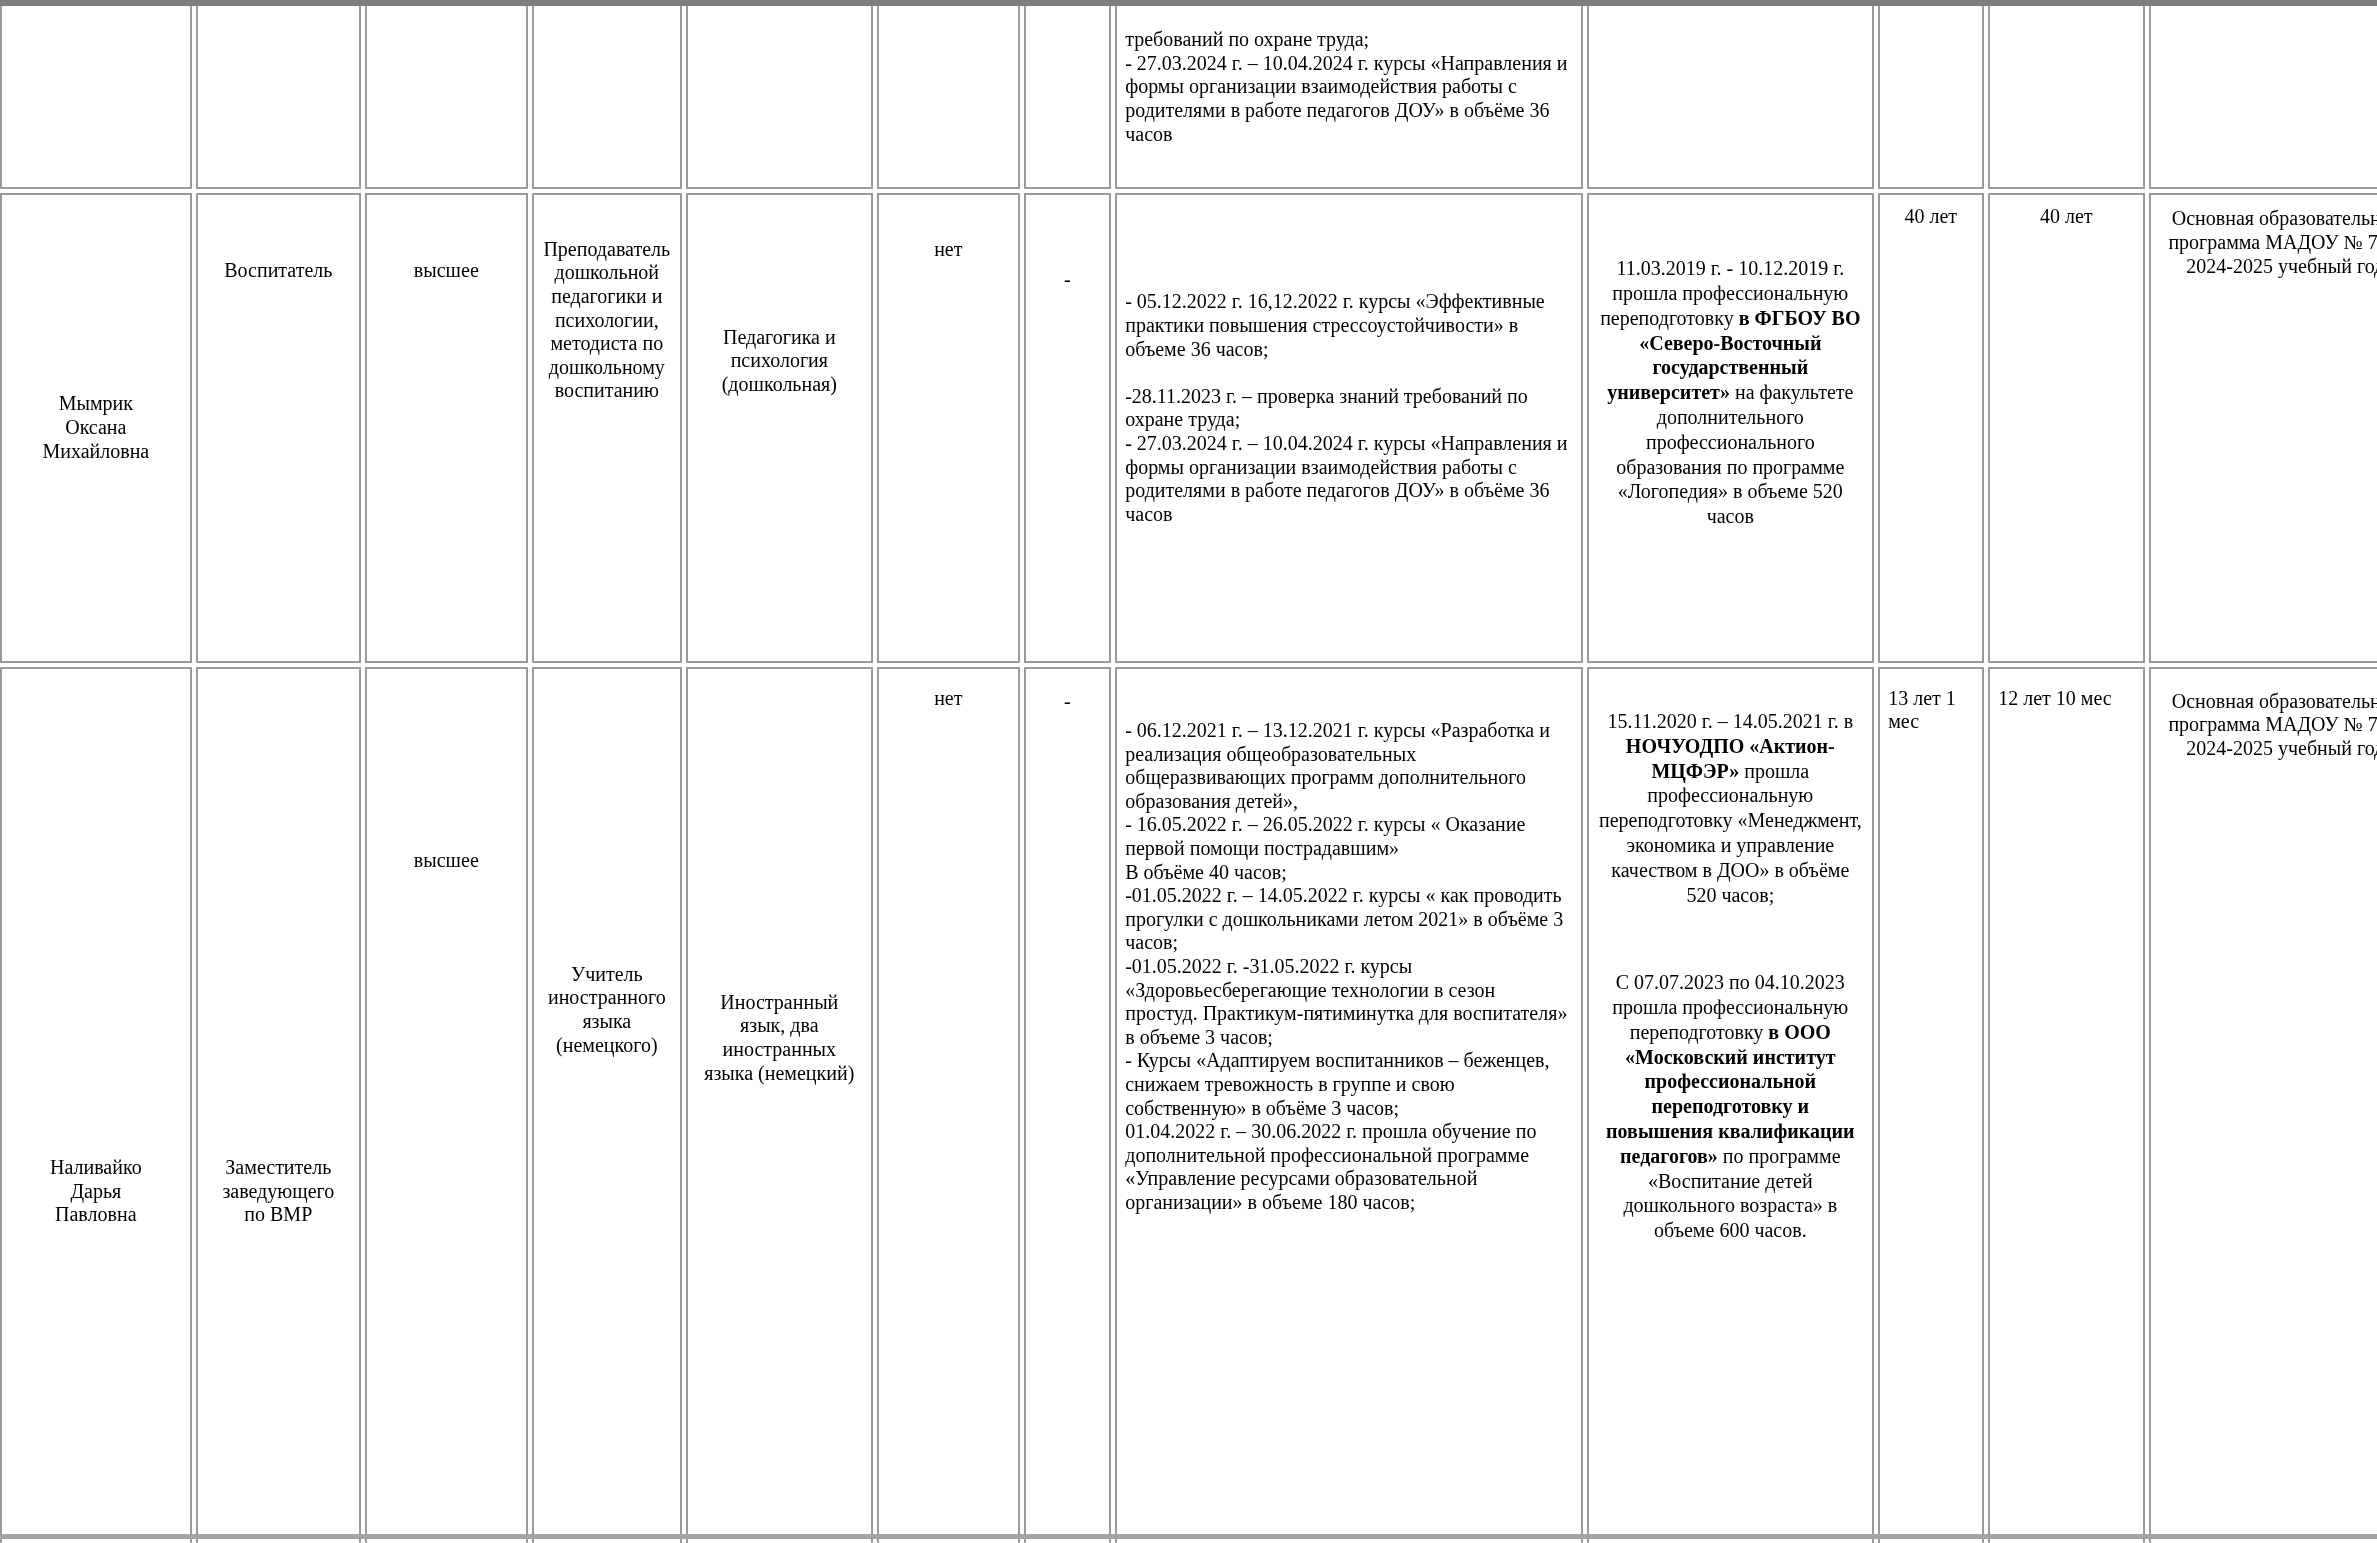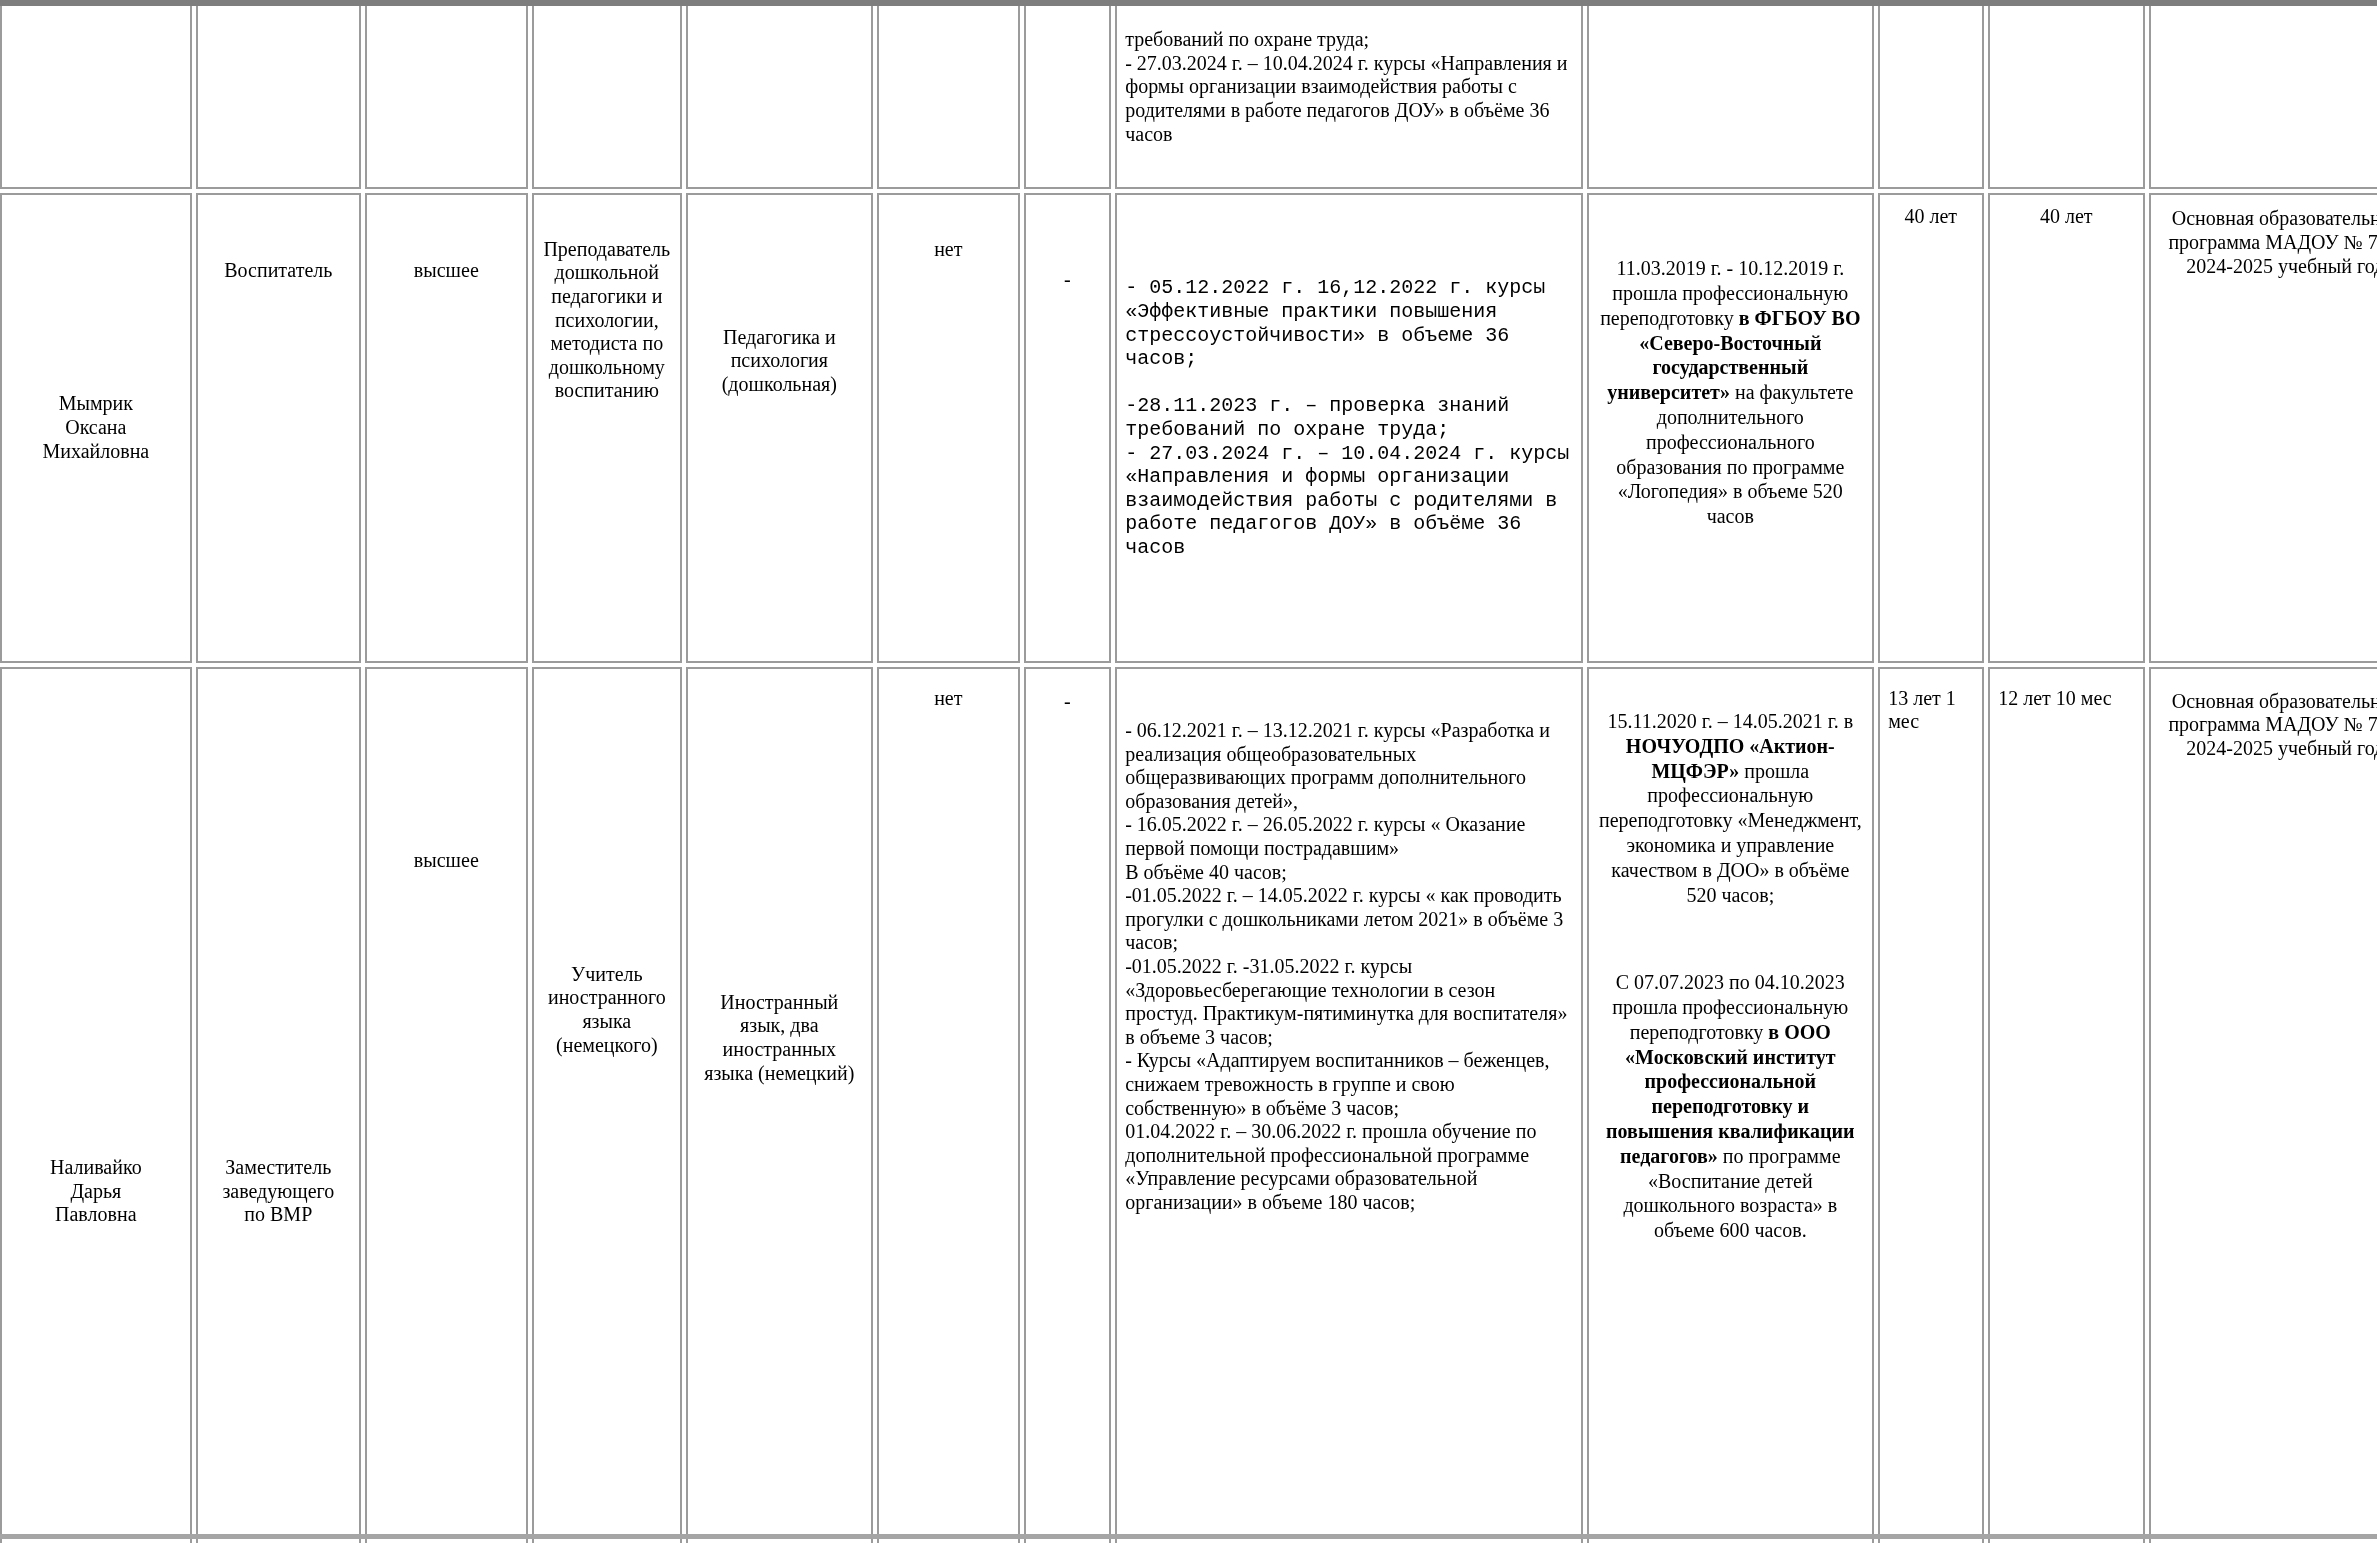--- a/index.html
+++ b/index.html
@@ -13,21 +13,21 @@
   .nowrap{white-space:nowrap;}
   .b{font-weight:bold;}
   .retr{line-height:1.24;}
   .par{margin:0;}
   .par + .par{margin-top:38px;}
   .clip{overflow:hidden;}
   .mh250{max-height:176px;}
   .mh600{max-height:448px;margin-top:24px;}
   .pt12{padding-top:9.8px;} .pt16{padding-top:12.6px;} .pt20{padding-top:15.4px;}
   .pt25{padding-top:18px;} .pt30{padding-top:21px;} .pt35{padding-top:26.6px;}
-  .pt40{padding-top:43px;} .pt60{padding-top:43px;} .pt65{padding-top:34px;font-family:Liberation Mono, monospace;}
+  .pt40{padding-top:43px;} .pt60{padding-top:43px;} .pt65{padding-top:48px;}
   .pt90{padding-top:64px;} .pt100{padding-top:73px;} .pt185{padding-top:131px;}
   .pt255{padding-top:180px;} .pt420{padding-top:294px;} .pt470{padding-top:322px;}
   .edge{position:absolute;left:0;right:0;background:#8a8a8a;}
   .edge.top{top:0;height:6.3px;background:#7e7e7e;}
   .edge.bottom{top:1534px;height:4.9px;background:#a5a5a5;}
 </style>
 </head>
 <body>
 
 <div class="page">

